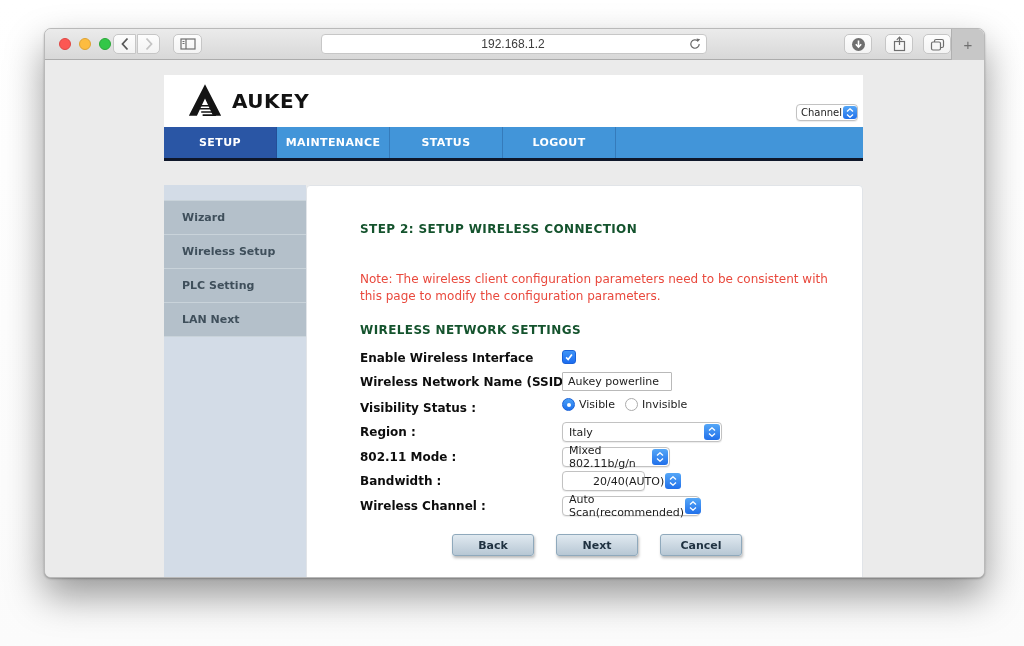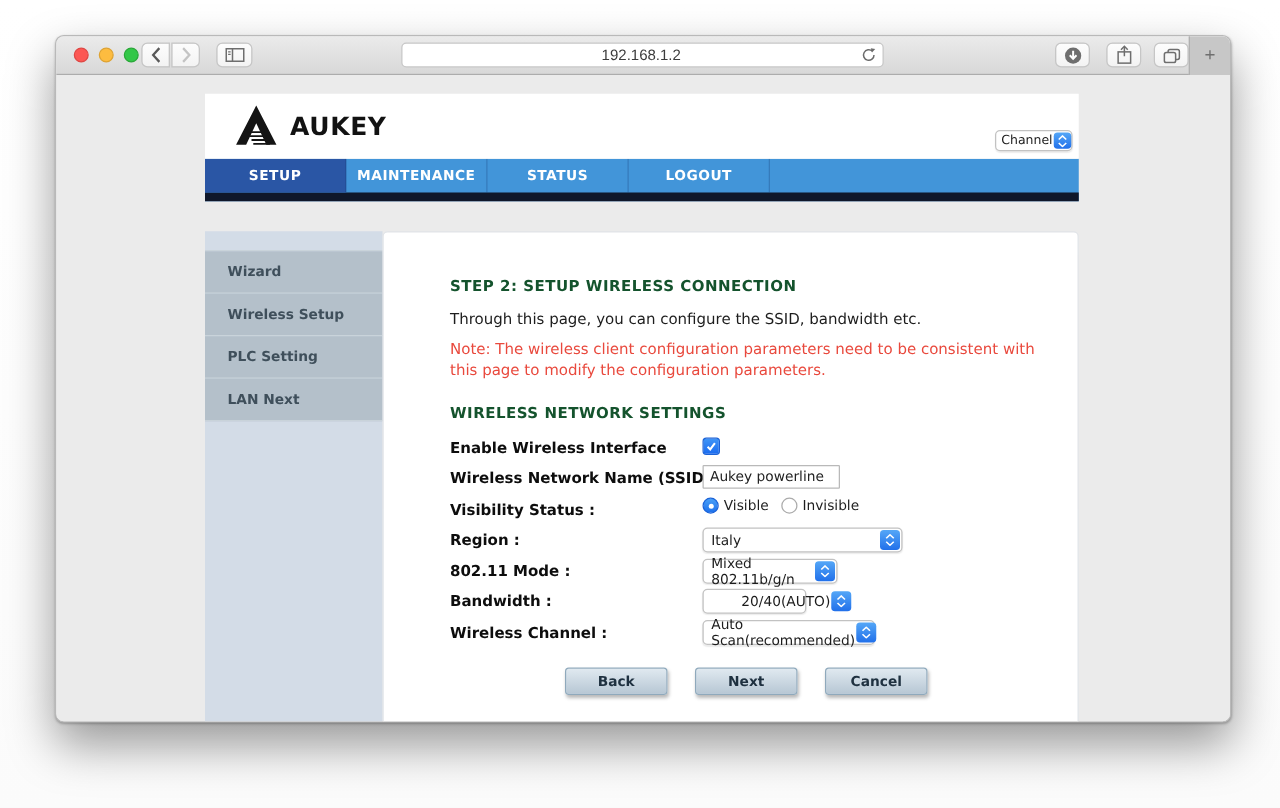--- a/index.html
+++ b/index.html
@@ -46,21 +46,21 @@
   .lang-select { position:absolute; right:5px; bottom:6px; width:62px; height:17px; }
 
   .mac-select { display:flex; align-items:center; justify-content:space-between; background:#fff;
     border:1px solid #c2c2c2; border-radius:4px; height:20px; padding-left:6px;
     font-family:"DejaVu Sans", sans-serif; font-size:11px; color:#1c1c1c; box-shadow:0 1px 1px rgba(0,0,0,.08); }
   .mac-select .stepper { width:16px; height:16px; margin:1px; border-radius:3px; flex:0 0 16px;
     background:linear-gradient(#55a7f7,#2170ea); display:flex; align-items:center; justify-content:center; }
   .lang-select.mac-select { height:17px; padding-left:4px; font-size:10px; }
   .lang-select .stepper { width:14px; height:13px; flex-basis:14px; }
 
-  .mainnav { display:flex; width:100%; height:34px; background:#4295d9; border-bottom:7px solid #0f172a;text-align:right; }
+  .mainnav { display:flex; width:100%; height:34px; background:#4295d9; border-bottom:3px solid #0f172a;text-align:right; }
   .navtab { width:113px; height:100%; display:flex; align-items:center; justify-content:center;
     color:#fff; font-family:"DejaVu Sans", sans-serif; font-size:11px; font-weight:700; letter-spacing:.4px;
     border-right:1px solid rgba(23,62,120,.30); }
   .navtab.active { background:#2a56a5; }
   .nav-filler { flex:1; }
 
   .gap24 { height:24px; }
 
   .panel { display:flex; width:100%; height:406px; }
   .side-col { width:142px; background:#d3dce7; }
@@ -207,21 +207,20 @@
             <div class="menu">
               <div class="menu-item">Wizard</div>
               <div class="menu-item">Wireless Setup</div>
               <div class="menu-item">PLC Setting</div>
               <div class="menu-item">LAN Next</div>
             </div>
           </aside>
 
           <section class="mainbox">
             <div class="h-blue" style="left:53px; top:36px;">STEP 2: SETUP WIRELESS CONNECTION</div>
-            <div class="ptext" style="left:53px; top:62px;">Through this page, you can configure the SSID, bandwidth etc.</div>
             <div class="note" style="left:53px; top:85px;">Note: The wireless client configuration parameters need to be consistent with this page to modify the configuration parameters.</div>
             <div class="h-blue" style="left:53px; top:137px;">WIRELESS NETWORK SETTINGS</div>
 
             <div class="frow" style="top:162px;">
               <span class="flabel">Enable Wireless Interface</span>
               <span class="fctrl">
                 <span class="checkbox">
                   <svg width="10" height="10" viewBox="0 0 12 12">
                       <polyline points="2.5,6.5 5,9 9.5,3" fill="none" stroke="#fff" stroke-width="2"></polyline>
                     </svg>

